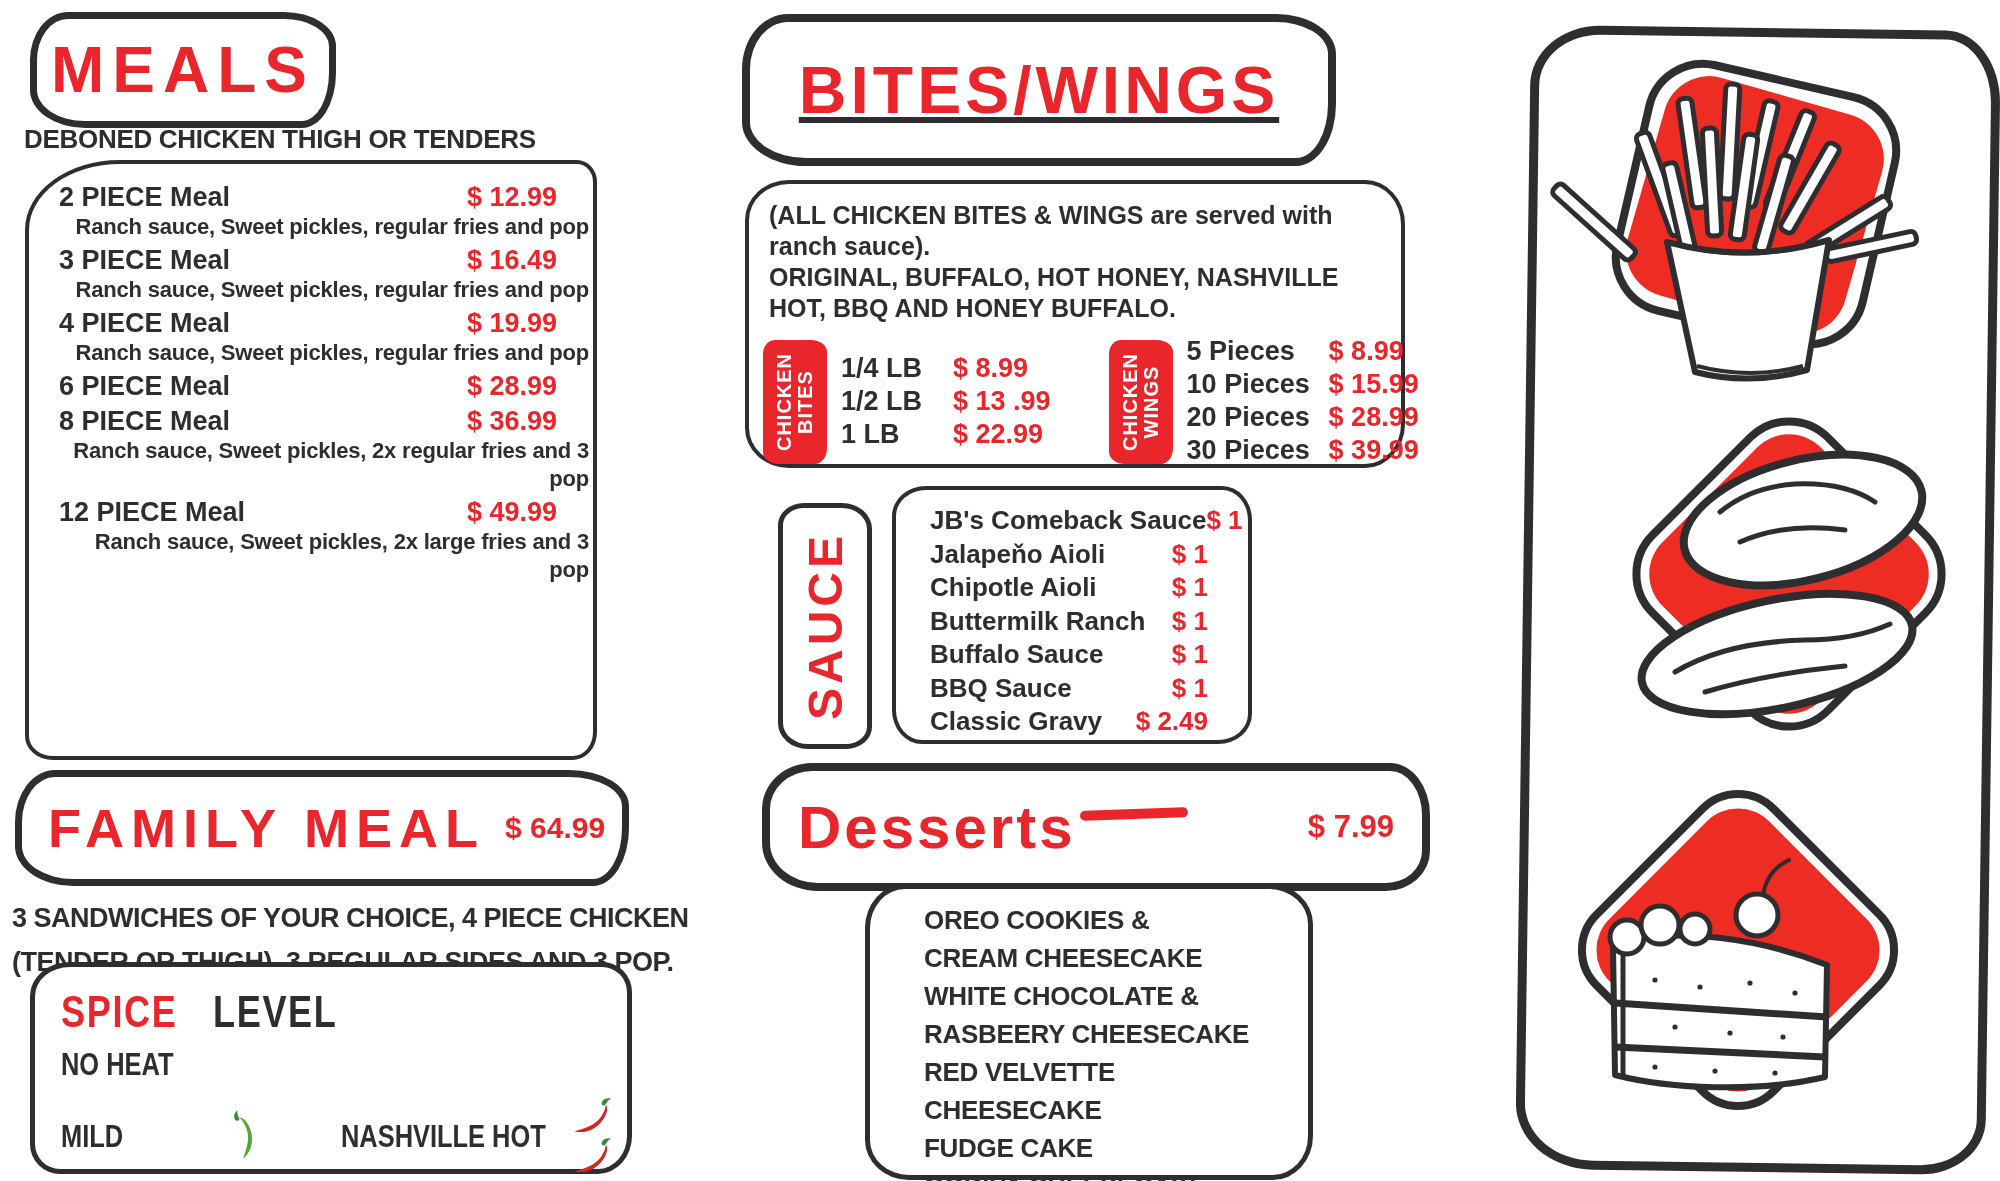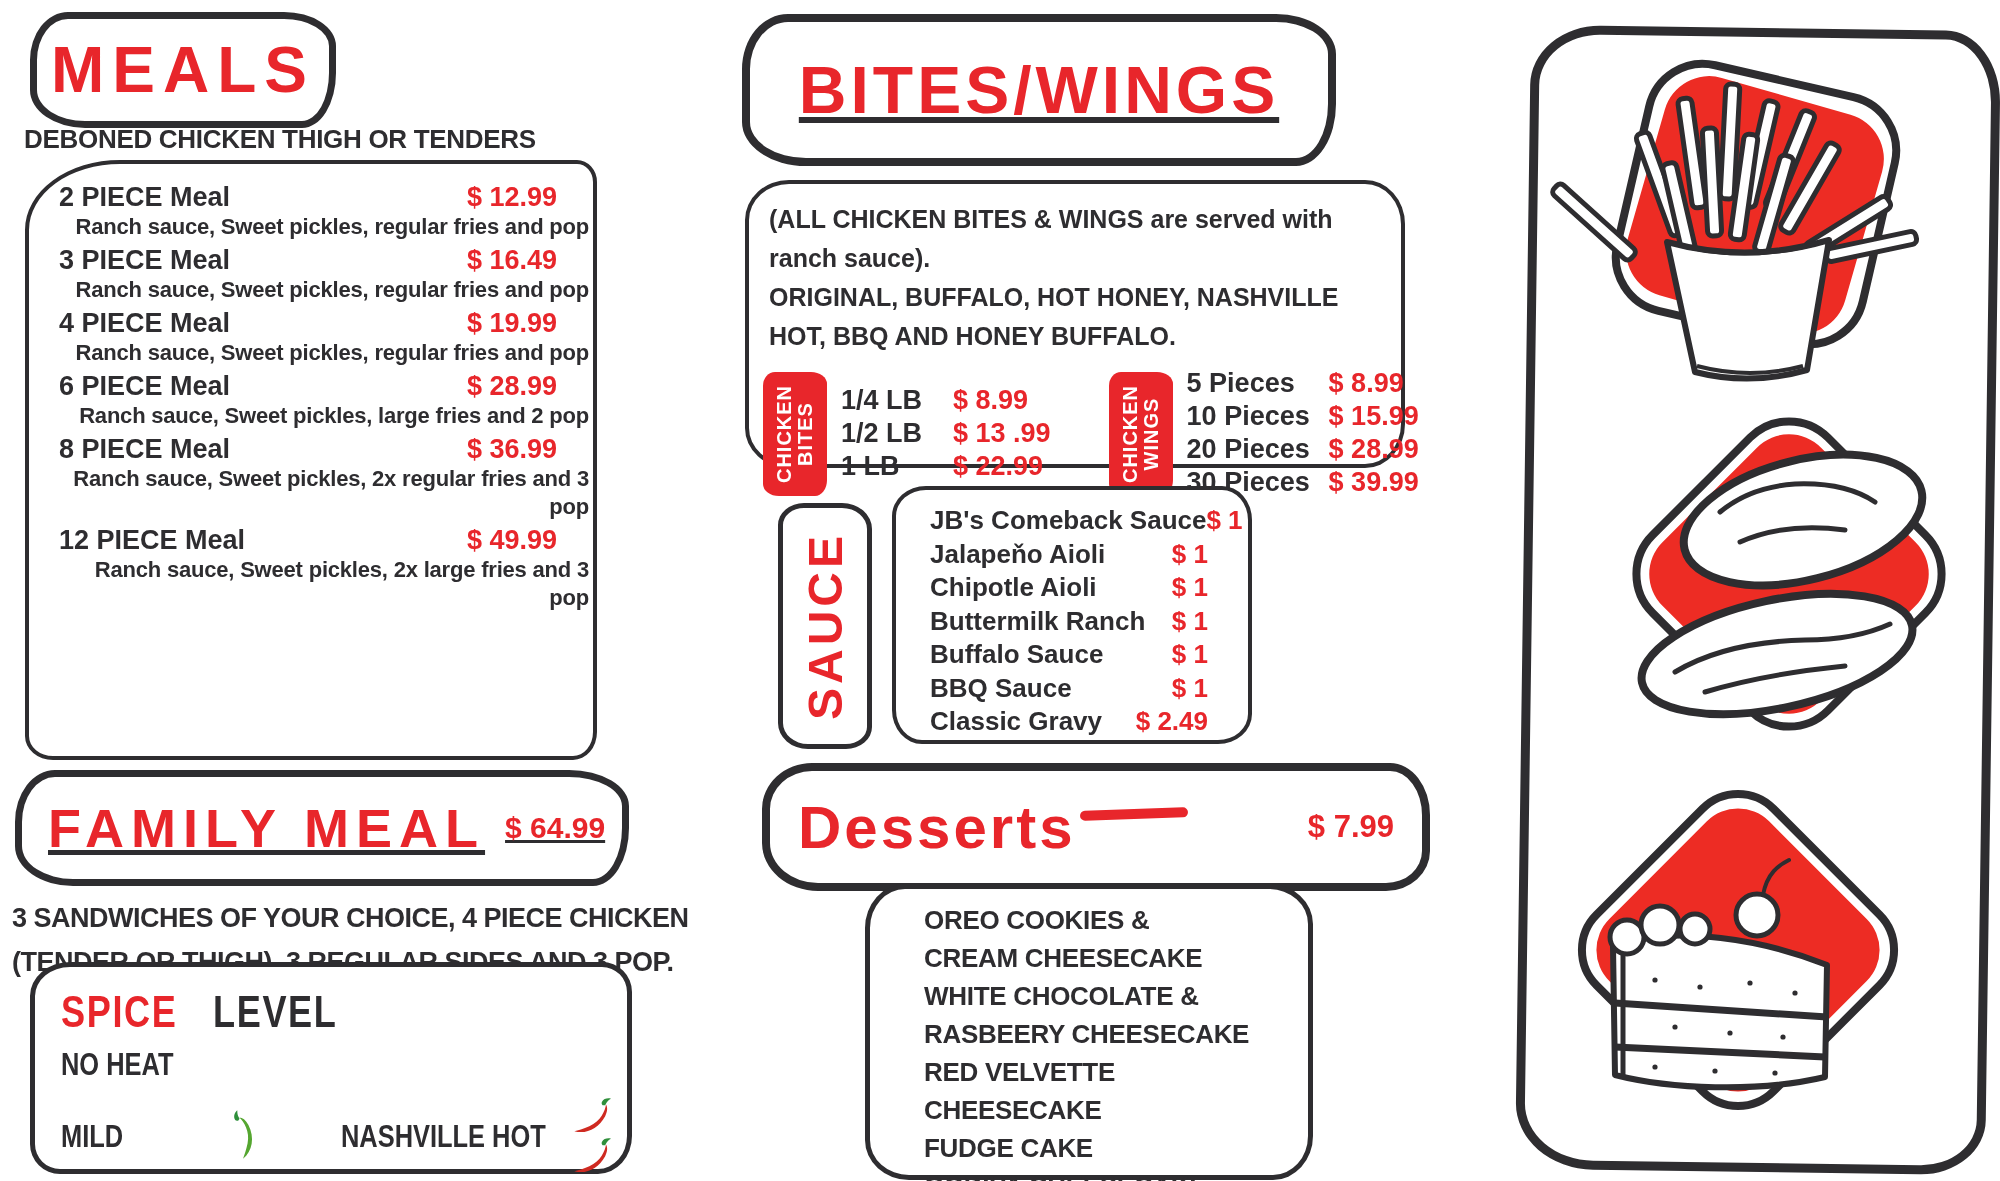--- a/index.html
+++ b/index.html
@@ -21,40 +21,40 @@
   .meals-panel{border-radius:95px 20px 24px 28px / 70px 22px 28px 24px;border-width:4px;
                padding:18px 16px 10px 30px;}
   .menu-item{margin-bottom:4px;text-align:right;}
   .item-head{display:flex;justify-content:space-between;align-items:baseline;}
   .item-name{font-weight:700;font-size:27px;}
   .item-price{font-weight:700;font-size:27px;color:#e8262b;margin-right:20px;}
   .item-desc{font-weight:700;font-size:22px;line-height:28px;width:530px;letter-spacing:-0.2px;}
 
   
   .family-blob{border-radius:40px 60px 36px 58px / 52px 36px 58px 40px;justify-content:flex-start;
-               padding:0 26px;text-decoration:underline;}
+               padding:0 26px;}
   .family-title{font-weight:700;font-size:54px;color:#e8262b;letter-spacing:7px;white-space:nowrap;}
   .family-price{font-weight:700;font-size:30px;color:#e8262b;margin-left:20px;white-space:nowrap;}
   .family-desc{font-weight:700;font-size:27px;line-height:44px;letter-spacing:-0.5px;width:680px;}
 
   
   .spice-panel{border-radius:40px 30px 34px 30px / 34px 30px 38px 30px;padding:20px 26px;}
   .spice-title{font-size:44px;font-weight:700;letter-spacing:2px;}
   .cond{display:inline-block;transform:scaleX(0.82);transform-origin:0 60%;}
   .spice-grid{display:grid;grid-template-columns:160px 120px 230px auto;align-items:center;
               margin-top:10px;row-gap:14px;}
   .spice-label{font-weight:700;font-size:31px;white-space:nowrap;}
   .chili{width:40px;height:40px;vertical-align:middle;margin-right:2px;}
 
   
   .bites-blob{border-width:8px;border-radius:46px 60px 40px 64px / 55px 40px 62px 44px;}
   .bites-title{font-weight:700;font-size:66px;color:#e8262b;letter-spacing:4px;}
   .bites-panel{border-width:4px;border-radius:44px 40px 40px 44px / 40px 44px 44px 40px;
                padding:16px 20px 10px 14px;}
-  .note{font-weight:700;font-size:25px;line-height:39px;margin:0 0 0 6px;}
+  .note{font-weight:700;font-size:25px;line-height:31px;margin:0 0 0 6px;}
   .pricing{display:flex;gap:58px;margin-top:12px;}
   .price-group{display:flex;align-items:center;gap:14px;}
   .stamp{width:64px;height:124px;background:#e8262b;position:relative;flex:0 0 auto;
          border-radius:12px 16px 12px 16px / 14px 12px 16px 12px;}
   .stamp-inner{position:absolute;left:50%;top:50%;width:124px;height:64px;
                transform:translate(-50%,-50%) rotate(-90deg);display:flex;flex-direction:column;
                align-items:center;justify-content:center;color:#fff;font-weight:700;font-size:20px;
                line-height:21px;letter-spacing:1px;text-align:center;}
   .ptable .prow{display:flex;align-items:baseline;height:33px;}
   .psize{font-weight:700;font-size:27px;width:112px;}
@@ -127,21 +127,20 @@
         <span class="item-name">4 PIECE Meal</span>
         <span class="item-price">$ 19.99</span>
       </div>
       <div class="item-desc">Ranch sauce, Sweet pickles, regular fries and pop</div>
     </div>
     <div class="menu-item">
       <div class="item-head">
         <span class="item-name">6 PIECE Meal</span>
         <span class="item-price">$ 28.99</span>
       </div>
-      <div class="item-desc">Ranch sauce, Sweet pickles, large fries and 2 pop</div>
     </div>
     <div class="menu-item">
       <div class="item-head">
         <span class="item-name">8 PIECE Meal</span>
         <span class="item-price">$ 36.99</span>
       </div>
       <div class="item-desc">Ranch sauce, Sweet pickles, 2x regular fries and 3 pop</div>
     </div>
     <div class="menu-item">
       <div class="item-head">

